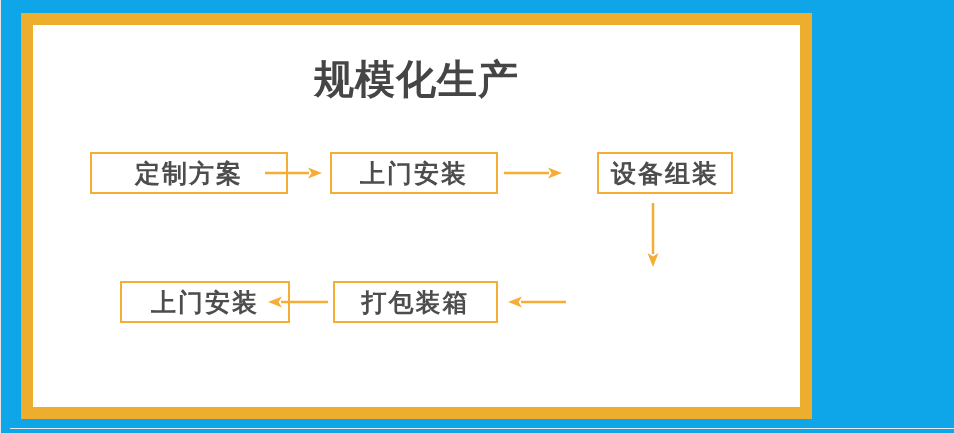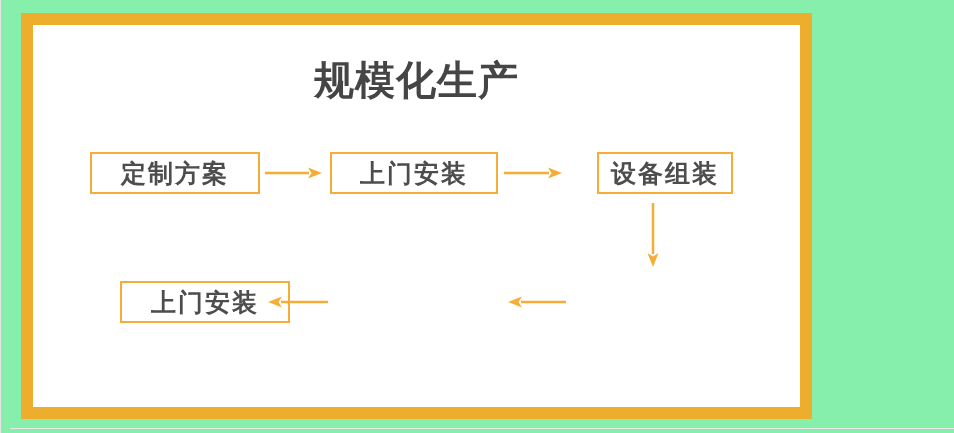--- a/index.html
+++ b/index.html
@@ -5,22 +5,23 @@
   html, body {
     margin: 0;
     padding: 0;
     background: #ffffff;
     font-family: "Liberation Sans", "DejaVu Sans", sans-serif;
   }
   .stage {
     position: relative;
     width: 954px;
     height: 433px;
-    background: #86efac;
+    background: #0ea5e9;
     overflow: hidden;
+    font-family: Liberation Serif, serif;
   }
   
   .page-edge-left {
     position: absolute;
     left: 0; top: 0;
     width: 1px; height: 433px;
     background: #e6e6e9;
   }
   .page-edge-bottom {
     position: absolute;
@@ -56,21 +57,21 @@
     border: 2px solid var(--accent, #F5AD35);
     background: #ffffff;
     display: flex;
     align-items: center;
     justify-content: center;
     font-size: 25px;
     font-weight: 700;
     letter-spacing: 2px;
     color: var(--node-text, #4D4D4D);
   }
-  .n1 { left: 90px;  top: 152px; width: 170px; }
+  .n1 { left: 90px;  top: 152px; width: 198px; }
   .n2 { left: 330px; top: 152px; width: 168px; }
   .n3 { left: 597px; top: 152px; width: 136px; }
   .n4 { left: 92px;  top: 281px; width: 170px; margin-left: 28px; }
   .n5 { left: 333px; top: 281px; width: 165px; }
   .n6 { left: 571px; top: 281px; width: 166px; }
   .arrow { position: absolute; display: block; }
   .arrow line    { stroke: var(--accent, #F5AD35); stroke-width: 2.5; }
   .arrow polygon { fill: var(--accent, #F5AD35); }
   .a1 { left: 265px; top: 166px; }
   .a2 { left: 504px; top: 166px; }
@@ -88,20 +89,21 @@
 
   <div class="frame"></div>
 
   <h1 class="title">规模化生产</h1>
 
   <div class="node n1">定制方案</div>
   <div class="node n2">上门安装</div>
   <div class="node n3">设备组装</div>
 
   <div class="node n4">上门安装</div>
+  <div class="node n5">打包装箱</div>
 
   <svg class="arrow a1" width="57" height="14" viewBox="0 0 57 14">
     <line x1="0" y1="7" x2="44" y2="7"></line>
     <polygon points="43,1.5 57,7 43,12.5 46.5,7"></polygon>
   </svg>
 
   <svg class="arrow a2" width="58" height="14" viewBox="0 0 58 14">
     <line x1="0" y1="7" x2="45" y2="7"></line>
     <polygon points="44,1.5 58,7 44,12.5 47.5,7"></polygon>
   </svg>

